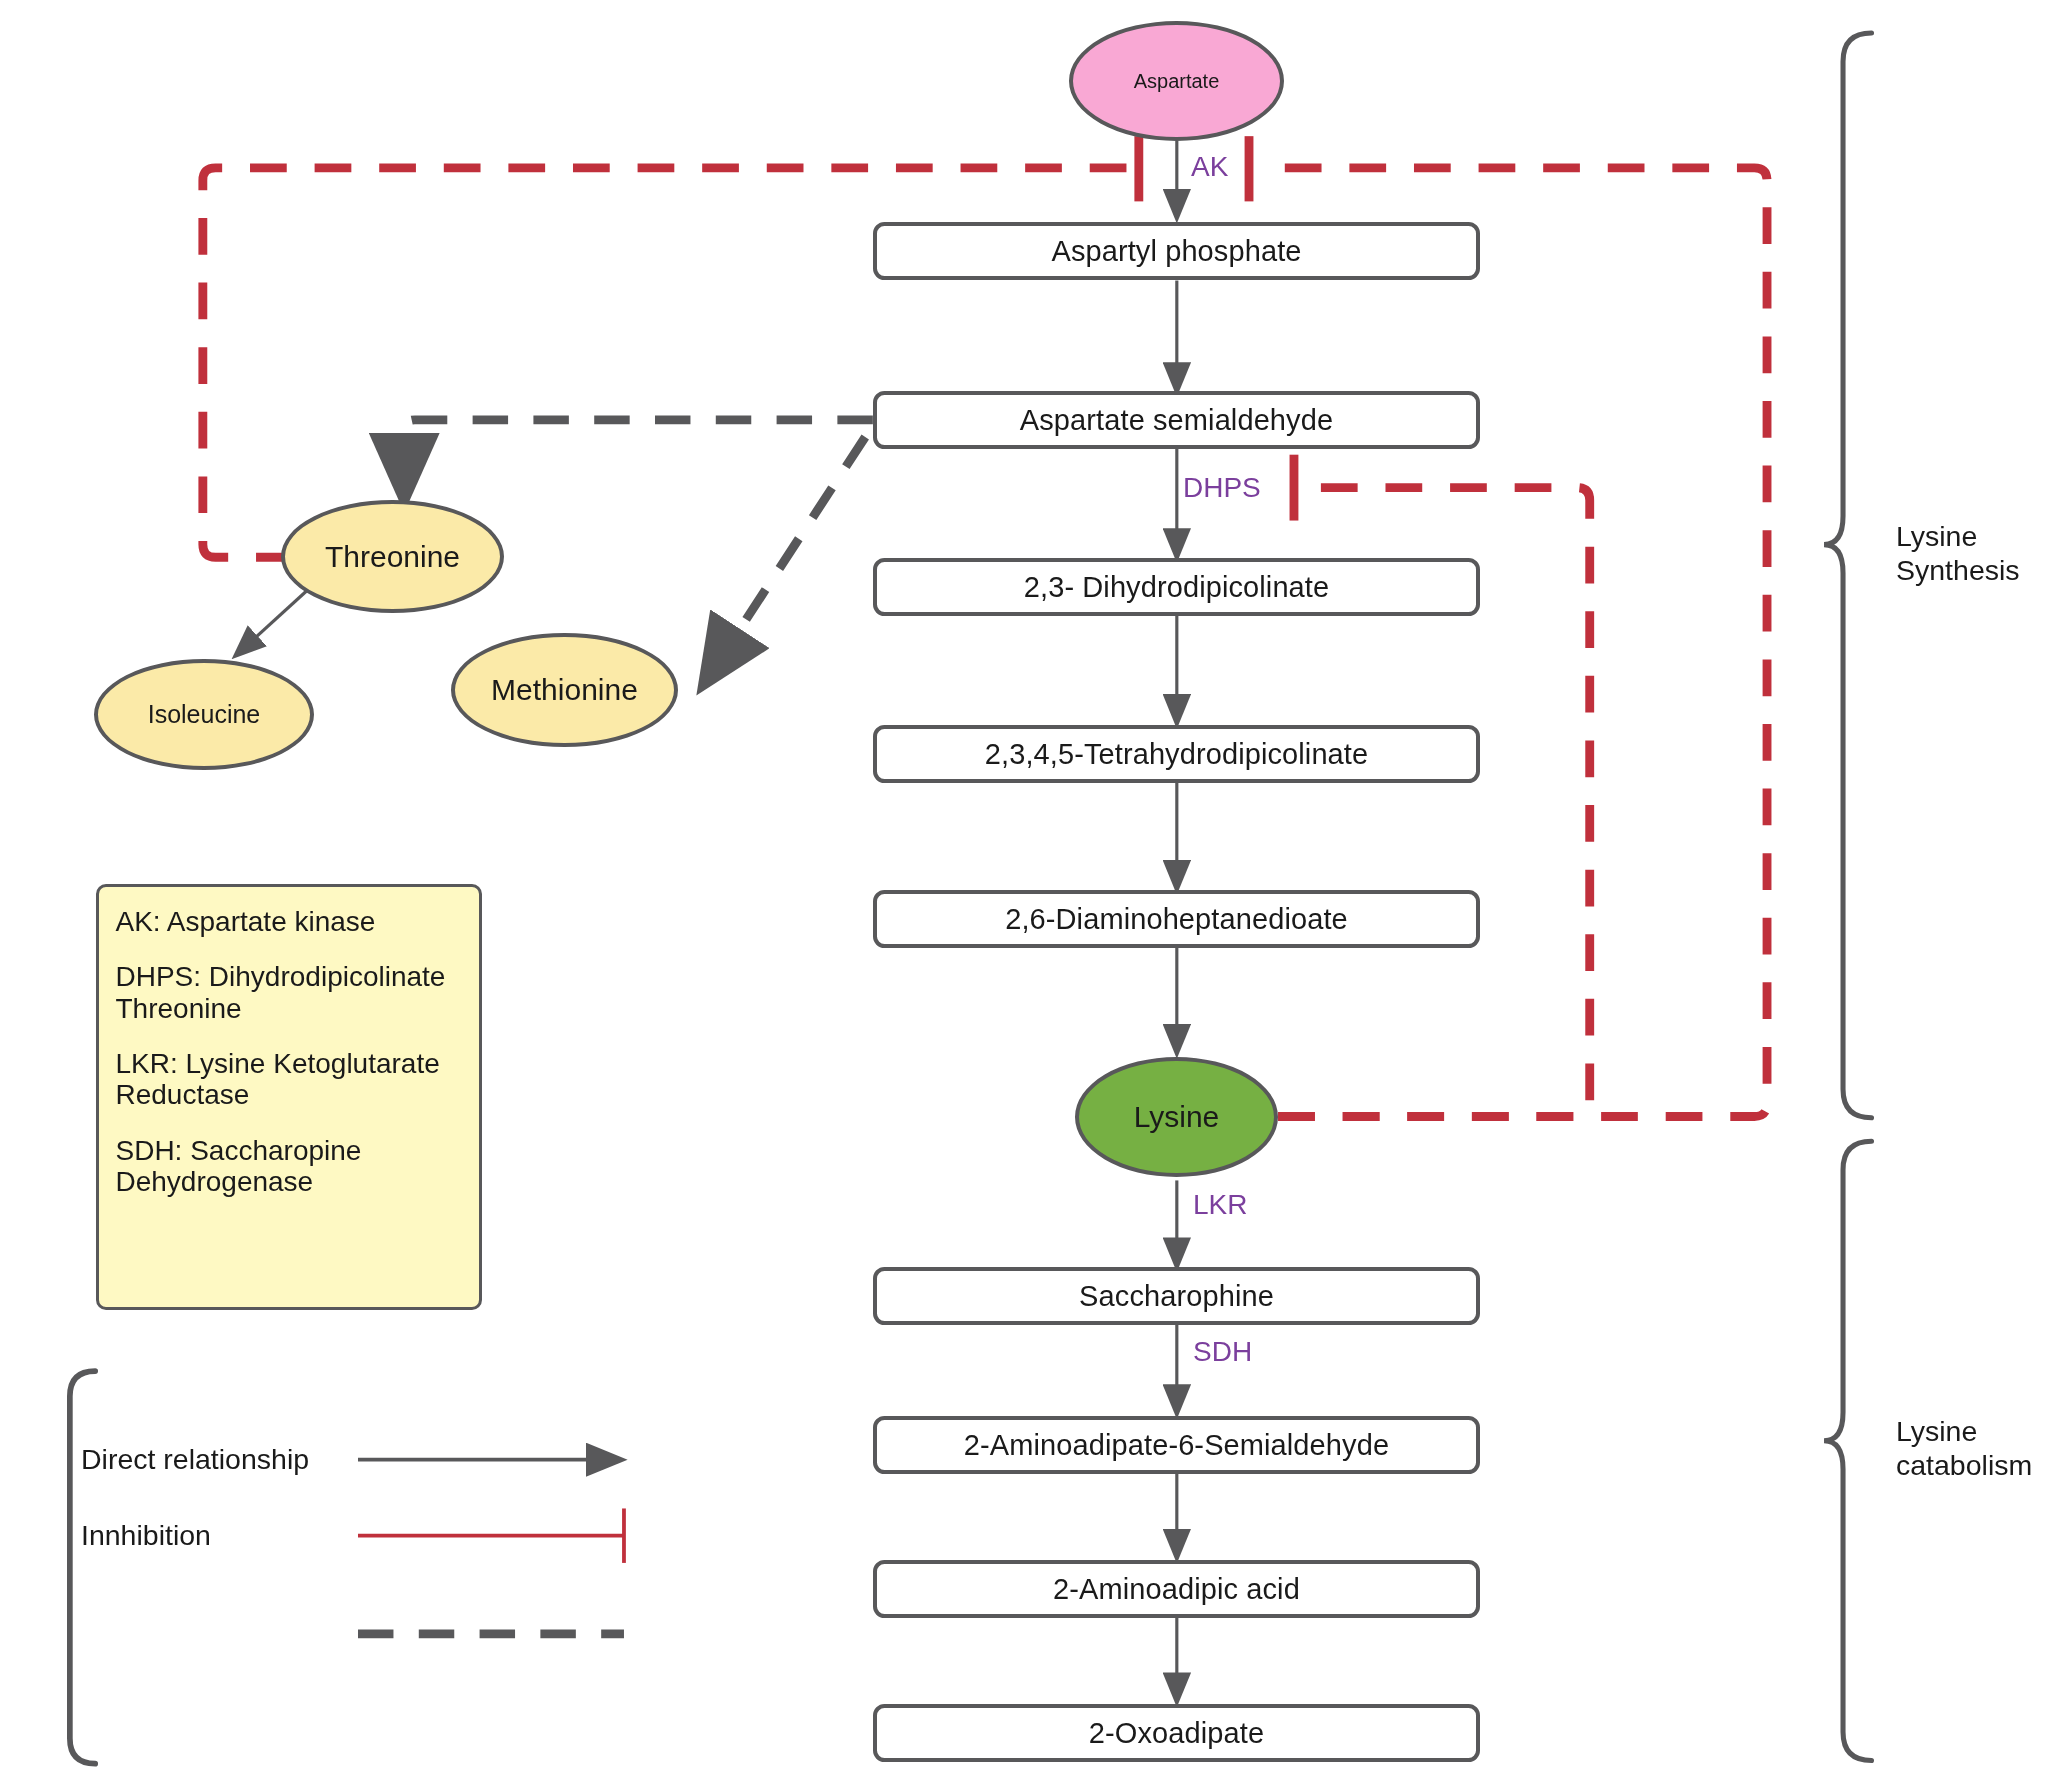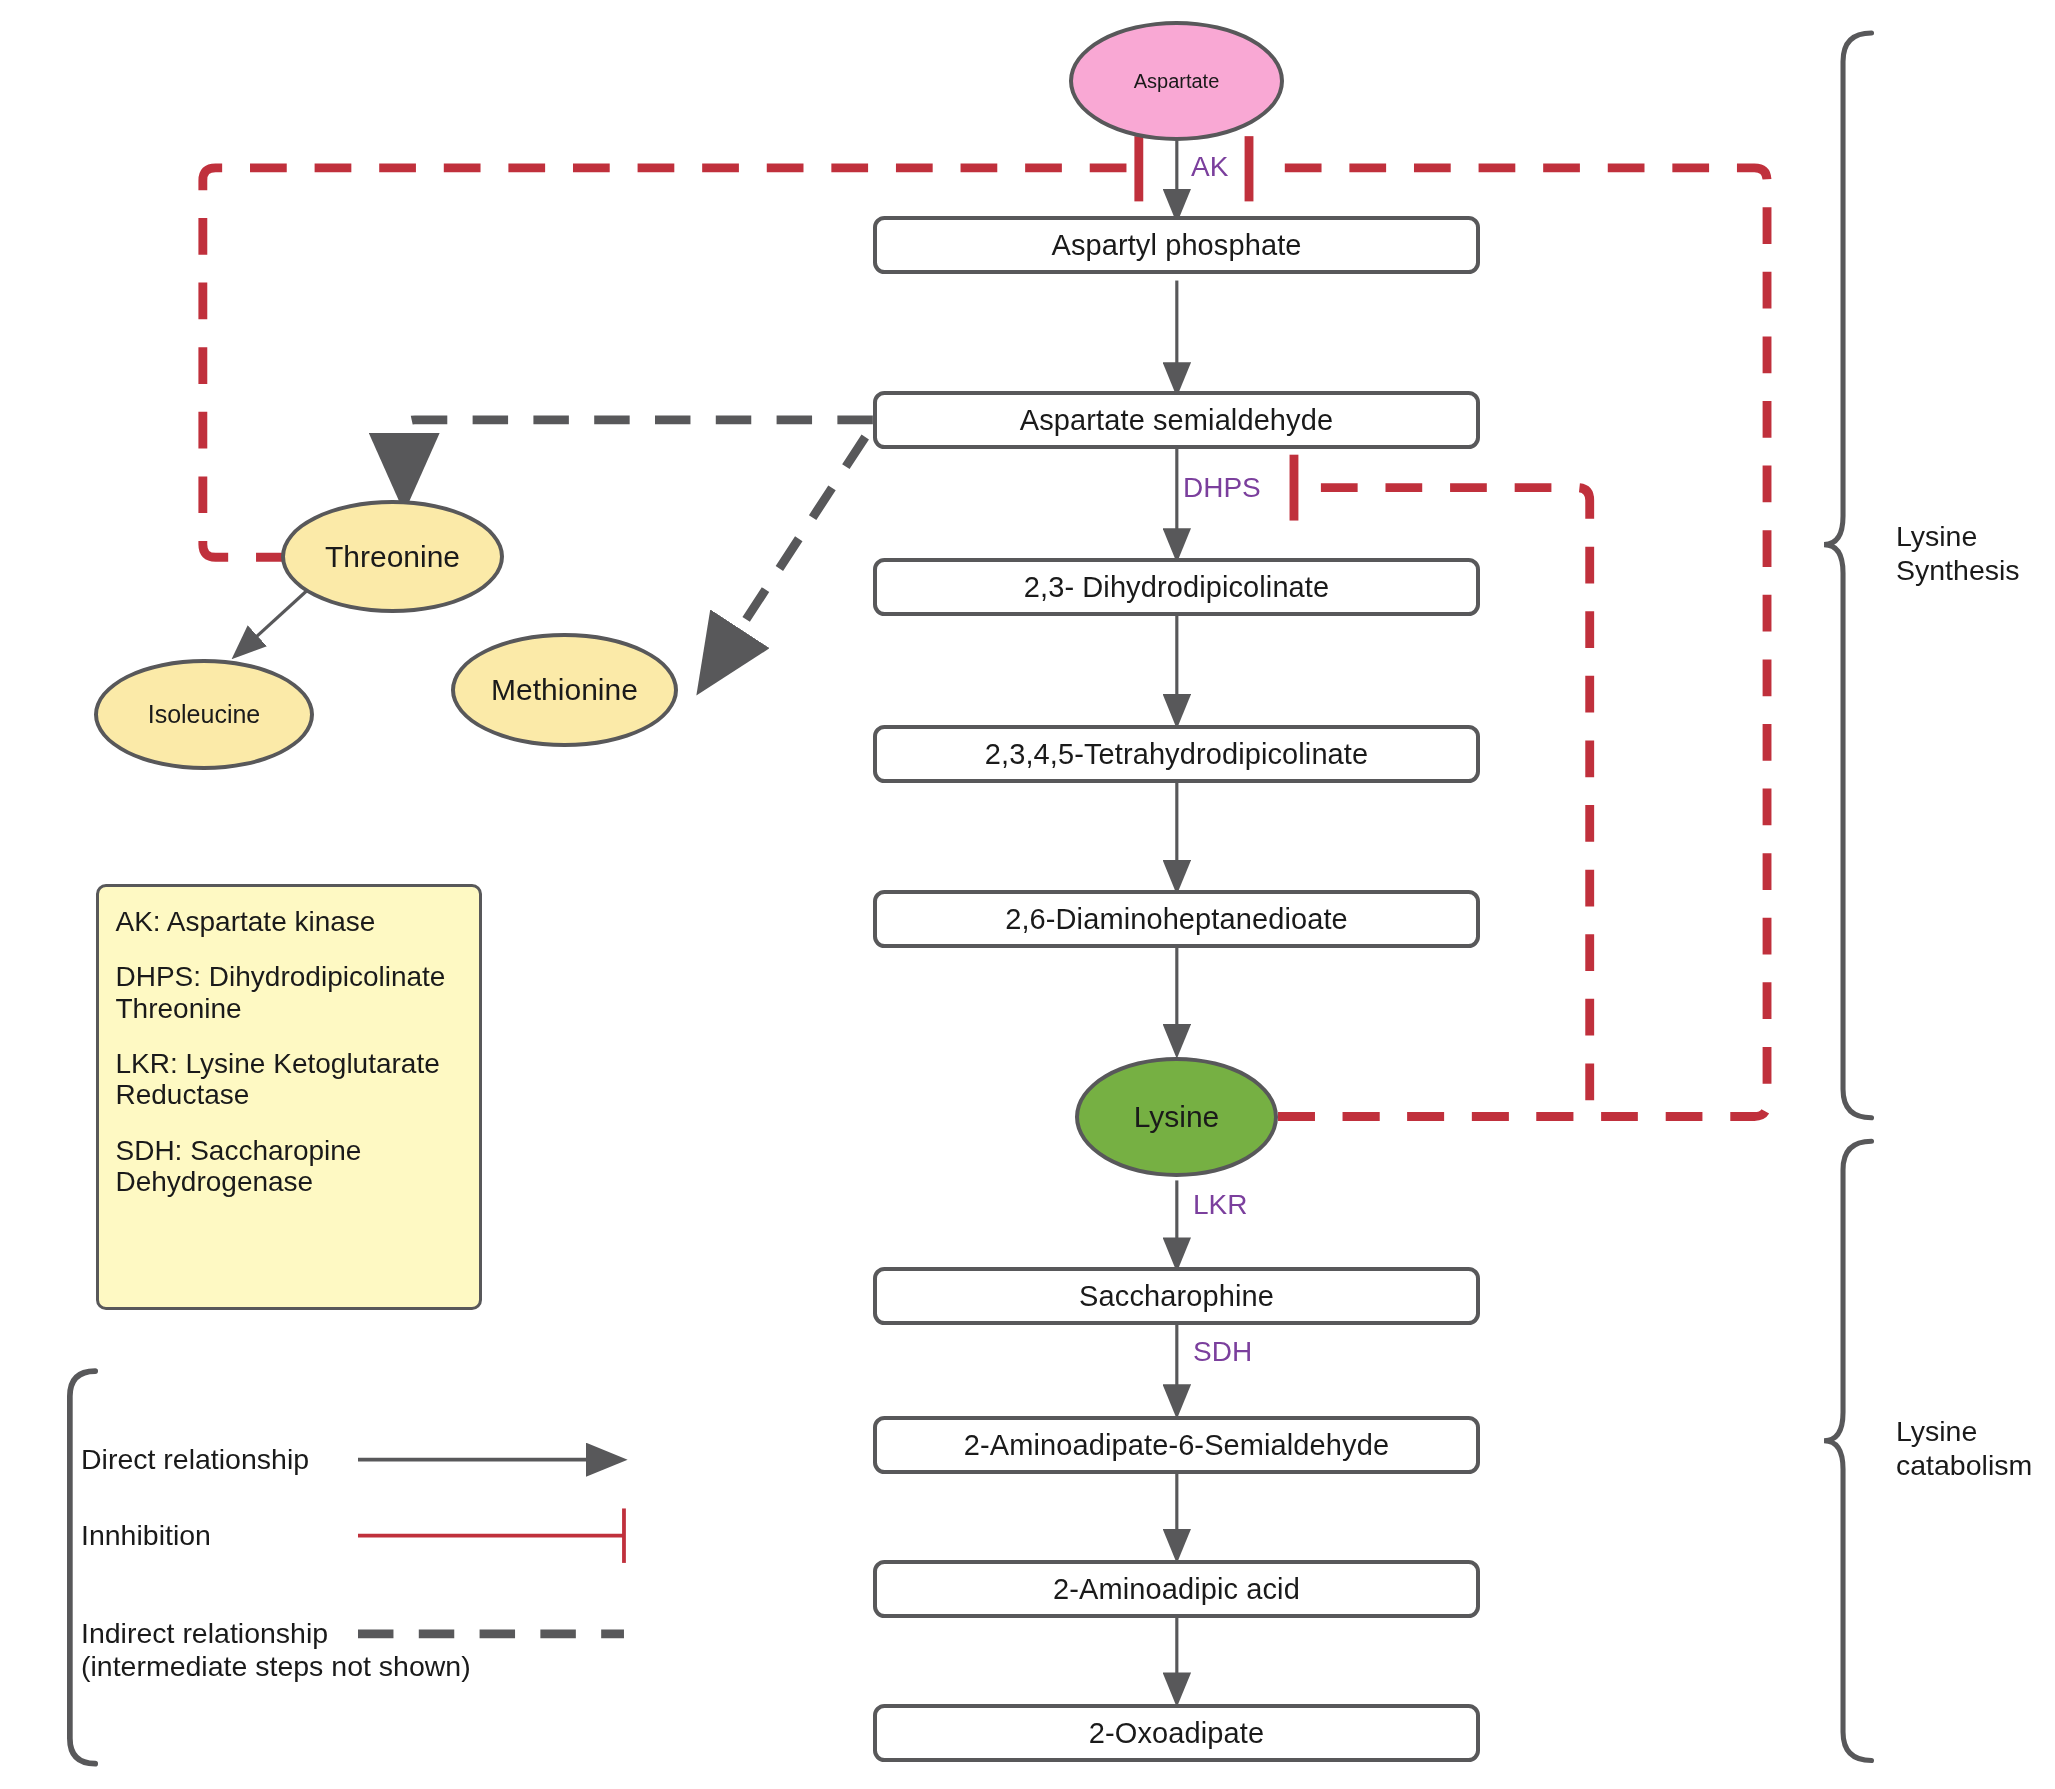--- a/index.html
+++ b/index.html
@@ -156,21 +156,21 @@
   </div>
 
   <div class="ellipse ell-yellow" style="left:451px;top:633px;width:227px;height:114px;font-size:30px;">
     <span>Methionine</span>
   </div>
 
   <div class="ellipse ell-lysine" style="left:1075px;top:1057px;width:203px;height:120px;">
     <span>Lysine</span>
   </div>
 
-  <div class="metbox" style="left:873px;top:216px;width:607px;height:58px;">
+  <div class="metbox" style="left:873px;top:222px;width:607px;height:58px;">
     <span>Aspartyl phosphate</span>
   </div>
 
   <div class="metbox" style="left:873px;top:391px;width:607px;height:58px;">
     <span>Aspartate semialdehyde</span>
   </div>
 
   <div class="metbox" style="left:873px;top:558px;width:607px;height:58px;">
     <span>2,3- Dihydrodipicolinate</span>
   </div>
@@ -214,22 +214,20 @@
     <div class="abbrev-line">LKR: Lysine Ketoglutarate
 Reductase</div>
     <div class="abbrev-line">SDH: Saccharopine
 Dehydrogenase</div>
   </div>
 
   <div class="keylabel" style="left:81px;top:1443px;">Direct relationship</div>
 
   <div class="keylabel" style="left:81px;top:1519px;">Innhibition</div>
 
-  <div class="keylabel" style="left:81px;top:1617px;">Indirect relationship
-(intermediate steps not shown)</div>
 
   <div class="bracketlabel" style="left:1896px;top:519px;">Lysine
 Synthesis</div>
 
   <div class="bracketlabel" style="left:1896px;top:1414px;">Lysine
 catabolism</div>
 
 </div>
 
 

